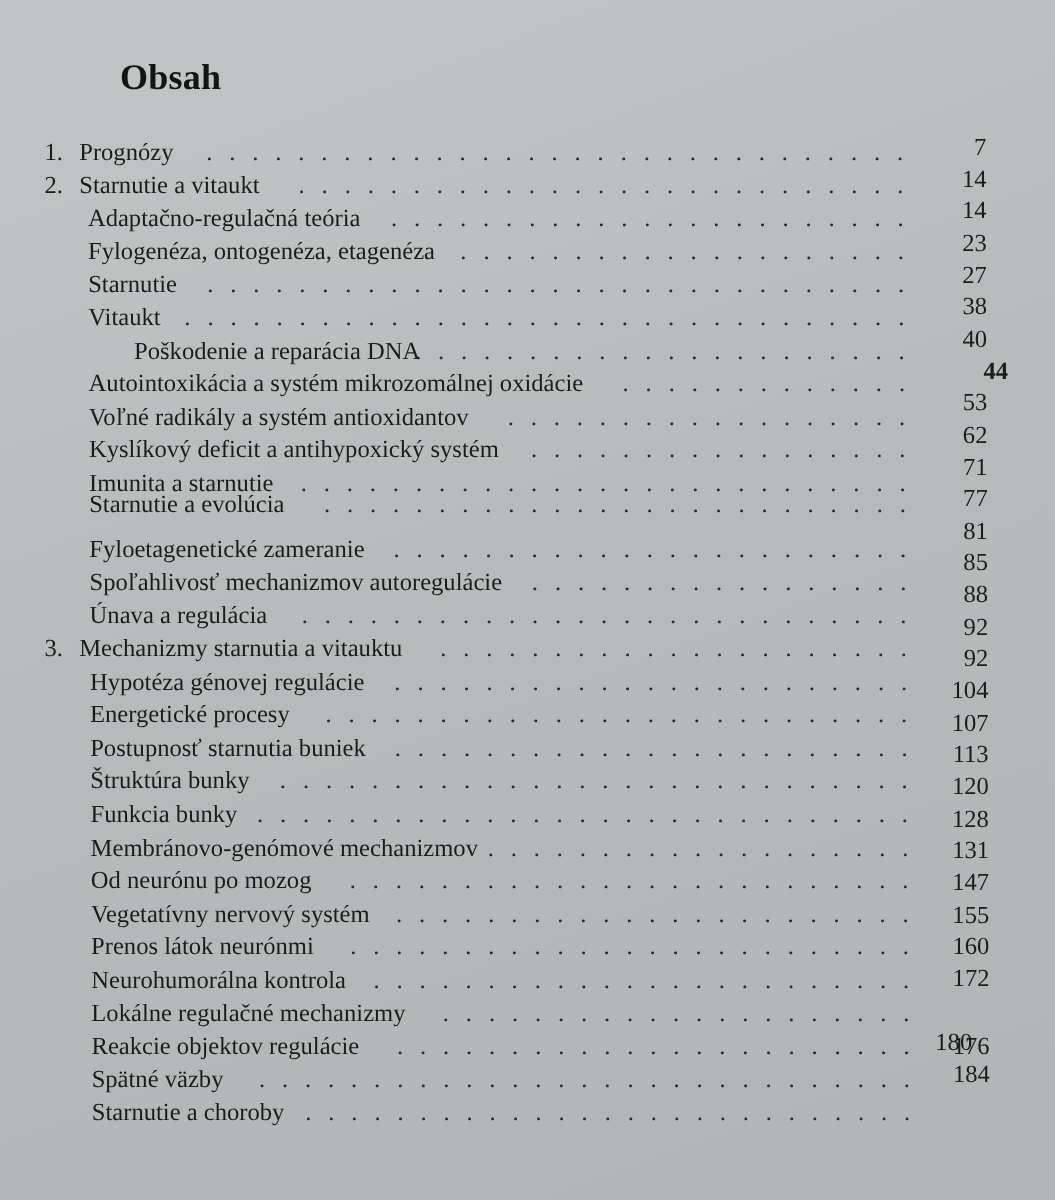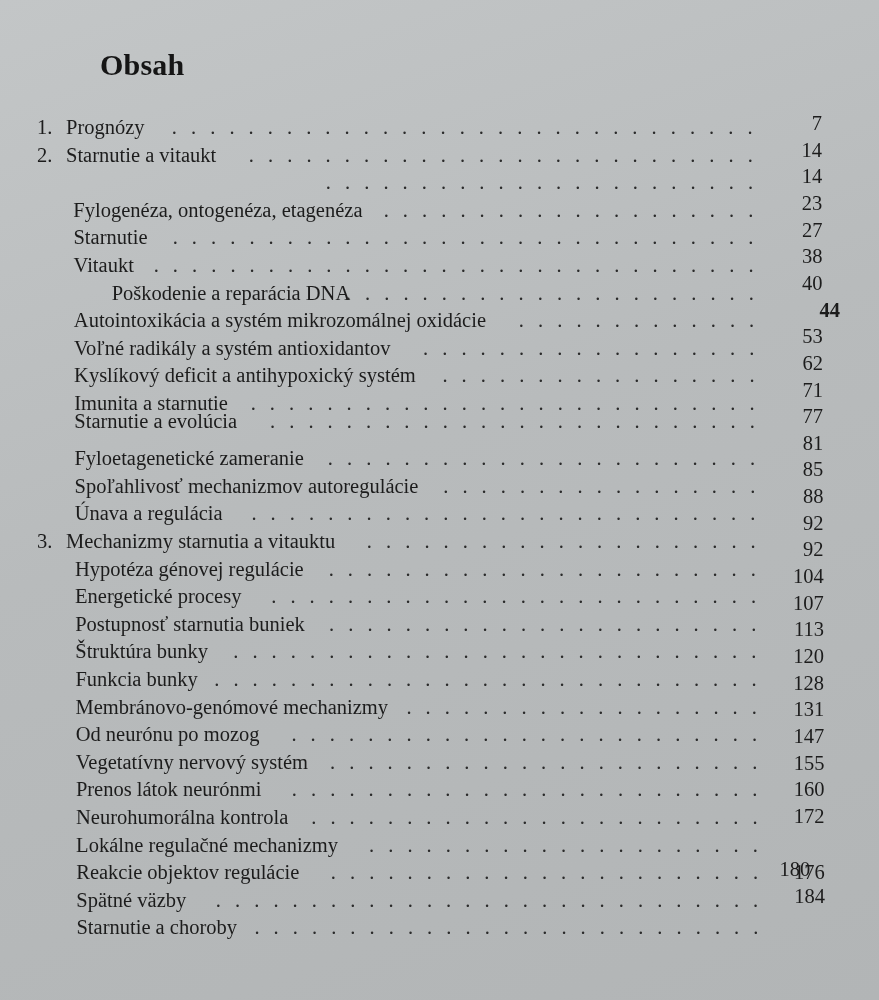--- a/index.html
+++ b/index.html
@@ -48,20 +48,21 @@
         <span class="leader" style="left: 164.8px; width: 595.2px;"><span>.</span><span>.</span><span>.</span><span>.</span><span>.</span><span>.</span><span>.</span><span>.</span><span>.</span><span>.</span><span>.</span><span>.</span><span>.</span><span>.</span><span>.</span><span>.</span><span>.</span><span>.</span><span>.</span><span>.</span><span>.</span><span>.</span><span>.</span><span>.</span><span>.</span><span>.</span><span>.</span><span>.</span><span>.</span><span>.</span><span>.</span></span>
       </div>
       <div class="page-no" style="top: 110px; left: 762px;">7</div>
       <div class="row" style="top: 141.6px; width: 879px;">
         <span class="num">2.</span>
         <span class="label" style="left: 66px;">Starnutie a vitaukt</span>
         <span class="leader" style="left: 241.8px; width: 518.4px;"><span>.</span><span>.</span><span>.</span><span>.</span><span>.</span><span>.</span><span>.</span><span>.</span><span>.</span><span>.</span><span>.</span><span>.</span><span>.</span><span>.</span><span>.</span><span>.</span><span>.</span><span>.</span><span>.</span><span>.</span><span>.</span><span>.</span><span>.</span><span>.</span><span>.</span><span>.</span><span>.</span></span>
       </div>
       <div class="page-no" style="top: 136.65px; left: 762.1px;">14</div>
       <div class="row" style="top: 169.2px; width: 879px;">
+        <span class="label" style="left: 73.24px;">Adaptačno-regulačná teória</span>
         <span class="leader" style="left: 318.8px; width: 441.6px;"><span>.</span><span>.</span><span>.</span><span>.</span><span>.</span><span>.</span><span>.</span><span>.</span><span>.</span><span>.</span><span>.</span><span>.</span><span>.</span><span>.</span><span>.</span><span>.</span><span>.</span><span>.</span><span>.</span><span>.</span><span>.</span><span>.</span><span>.</span></span>
       </div>
       <div class="page-no" style="top: 163.3px; left: 762.2px;">14</div>
       <div class="row" style="top: 196.8px; width: 879px;">
         <span class="label" style="left: 73.36px;">Fylogenéza, ontogenéza, etagenéza</span>
         <span class="leader" style="left: 376.6px; width: 384px;"><span>.</span><span>.</span><span>.</span><span>.</span><span>.</span><span>.</span><span>.</span><span>.</span><span>.</span><span>.</span><span>.</span><span>.</span><span>.</span><span>.</span><span>.</span><span>.</span><span>.</span><span>.</span><span>.</span><span>.</span></span>
       </div>
       <div class="page-no" style="top: 189.95px; left: 762.3px;">23</div>
       <div class="row" style="top: 224.4px; width: 746px;">
         <span class="label" style="left: 73.48px;">Starnutie</span>
@@ -143,21 +144,21 @@
         <span class="label" style="left: 75.28px;">Štruktúra bunky</span>
         <span class="leader" style="left: 226.2px; width: 537.6px;"><span>.</span><span>.</span><span>.</span><span>.</span><span>.</span><span>.</span><span>.</span><span>.</span><span>.</span><span>.</span><span>.</span><span>.</span><span>.</span><span>.</span><span>.</span><span>.</span><span>.</span><span>.</span><span>.</span><span>.</span><span>.</span><span>.</span><span>.</span><span>.</span><span>.</span><span>.</span><span>.</span><span>.</span></span>
       </div>
       <div class="page-no" style="top: 616.35px; left: 763.9px;">113</div>
       <div class="row" style="top: 666px; width: 879px;">
         <span class="label" style="left: 75.4px;">Funkcia bunky</span>
         <span class="leader" style="left: 207.2px; width: 556.8px;"><span>.</span><span>.</span><span>.</span><span>.</span><span>.</span><span>.</span><span>.</span><span>.</span><span>.</span><span>.</span><span>.</span><span>.</span><span>.</span><span>.</span><span>.</span><span>.</span><span>.</span><span>.</span><span>.</span><span>.</span><span>.</span><span>.</span><span>.</span><span>.</span><span>.</span><span>.</span><span>.</span><span>.</span><span>.</span></span>
       </div>
       <div class="page-no" style="top: 643px; left: 764px;">120</div>
       <div class="row" style="top: 693.6px; width: 879px;">
-        <span class="label" style="left: 75.52px;">Membránovo-genómové mechanizmy</span>
+        <span class="label" style="left: 75.52px;">Membránovo-genómové mechanizmov</span>
         <span class="leader" style="left: 399.4px; width: 364.8px;"><span>.</span><span>.</span><span>.</span><span>.</span><span>.</span><span>.</span><span>.</span><span>.</span><span>.</span><span>.</span><span>.</span><span>.</span><span>.</span><span>.</span><span>.</span><span>.</span><span>.</span><span>.</span><span>.</span></span>
       </div>
       <div class="page-no" style="top: 669.65px; left: 764.1px;">128</div>
       <div class="row" style="top: 721.2px; width: 879px;">
         <span class="label" style="left: 75.64px;">Od neurónu po mozog</span>
         <span class="leader" style="left: 284.4px; width: 480px;"><span>.</span><span>.</span><span>.</span><span>.</span><span>.</span><span>.</span><span>.</span><span>.</span><span>.</span><span>.</span><span>.</span><span>.</span><span>.</span><span>.</span><span>.</span><span>.</span><span>.</span><span>.</span><span>.</span><span>.</span><span>.</span><span>.</span><span>.</span><span>.</span><span>.</span></span>
       </div>
       <div class="page-no" style="top: 696.3px; left: 764.2px;">131</div>
       <div class="row" style="top: 748.8px; width: 879px;">
         <span class="label" style="left: 75.76px;">Vegetatívny nervový systém</span>

